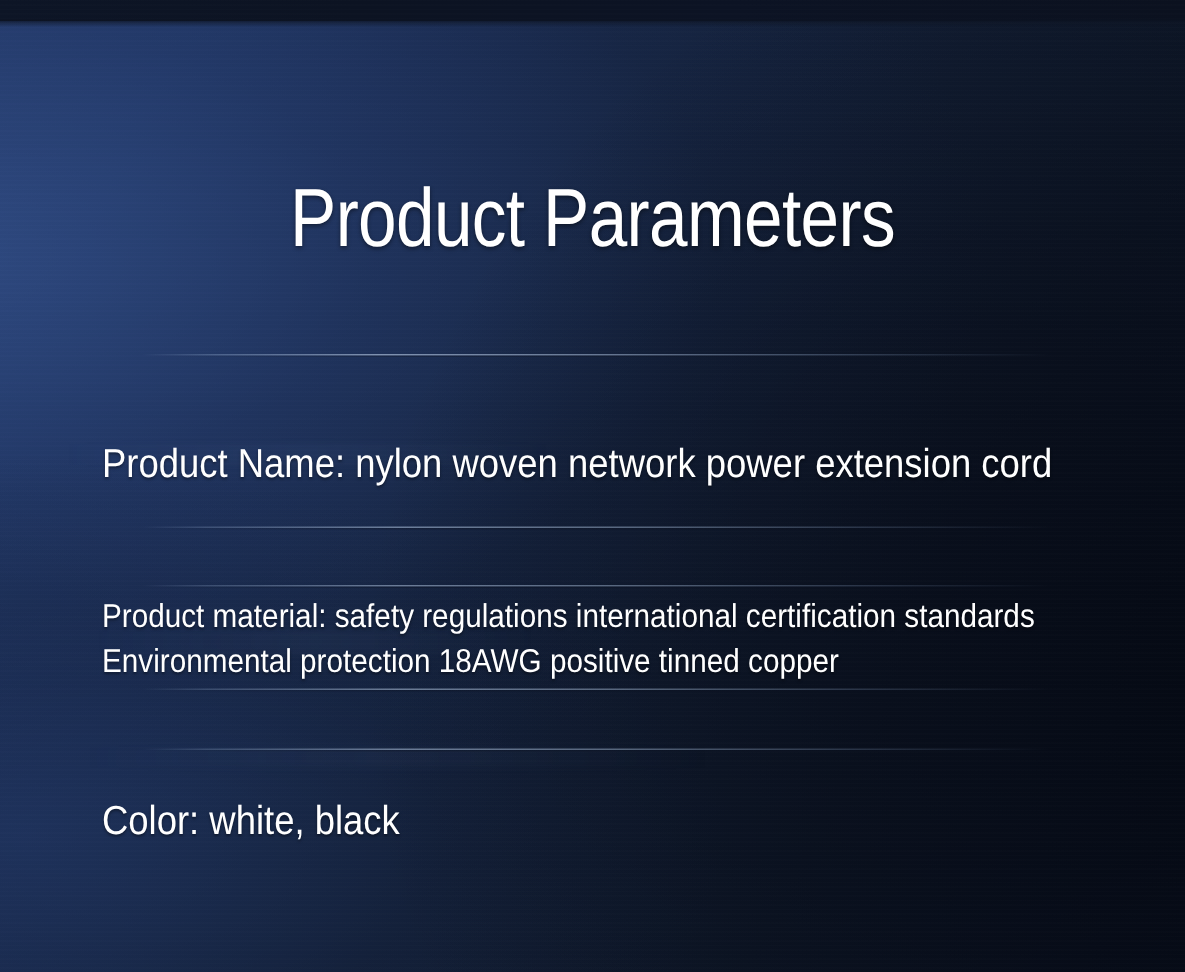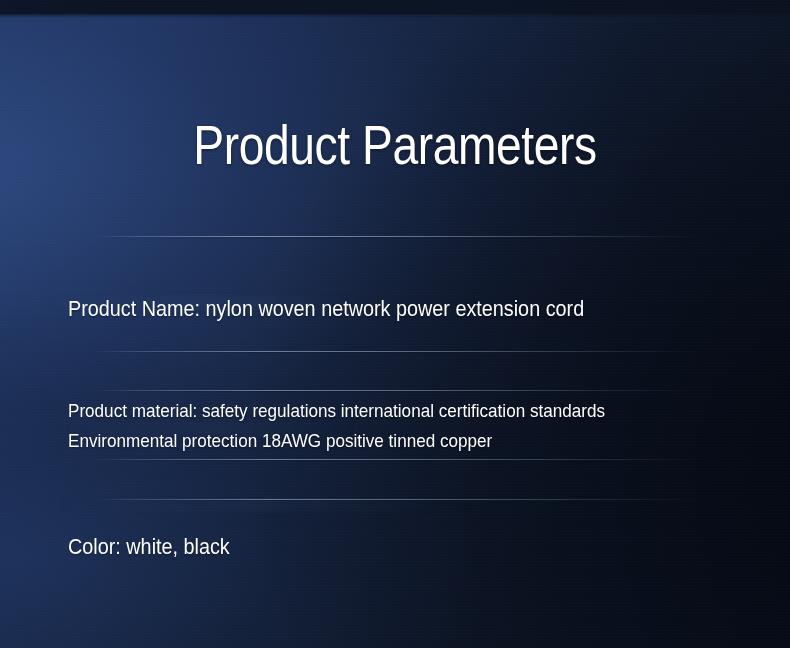--- a/index.html
+++ b/index.html
@@ -184,29 +184,29 @@
   }
 
   .spec-row .line {
     display: block;
     transform: scaleX(0.90);
     transform-origin: 0 50%;
     text-shadow: 0 1px 2px rgba(0,0,0,0.40);
   }
 
   .spec-row.large {
-    font-size: 22px;
+    font-size: 27px;
     line-height: 30px;
     height: 50px;
     display: flex;
     align-items: center;
   }
 
   .spec-row.small {
-    font-size: 19px;
+    font-size: 22px;
     line-height: 21px;
     height: 68px;
     display: flex;
     flex-direction: column;
     justify-content: center;
     gap: 9px;
   }
 
   .row-gap-a { height: 47px; }
   .row-gap-b { height: 17px; }

